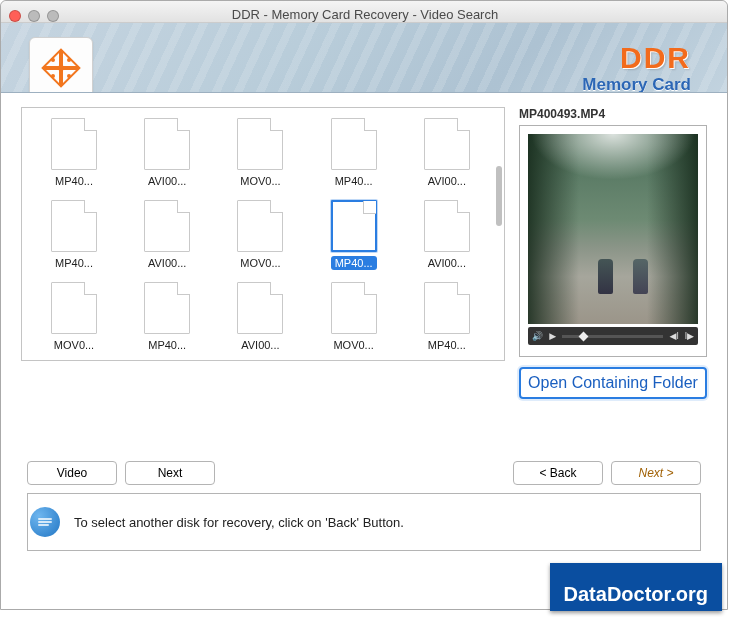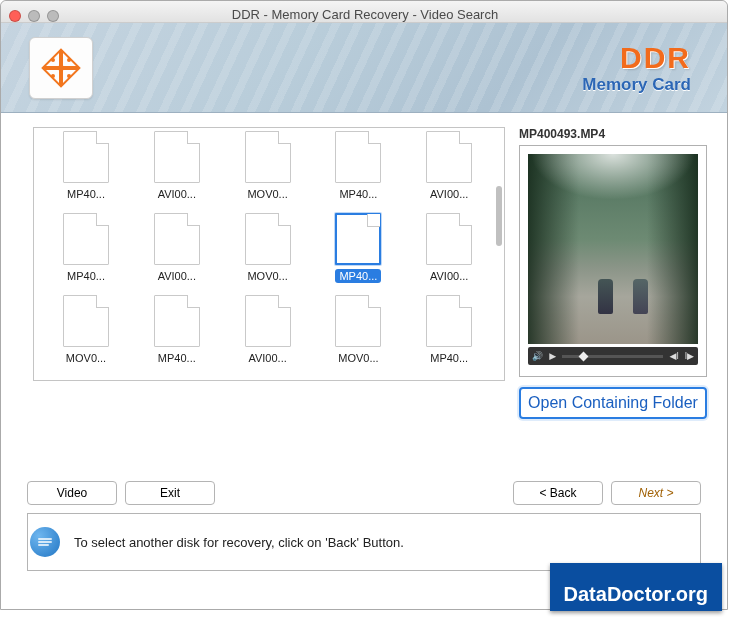--- a/index.html
+++ b/index.html
@@ -31,21 +31,21 @@
     .traffic { display: flex; gap: 7px; }
     .traffic span {
       width: 12px; height: 12px; border-radius: 50%;
       border: 0.5px solid rgba(0,0,0,0.2);
     }
     .tclose { background: #ff5f57; }
     .tmin { background: #bbb; }
     .tmax { background: #bbb; }
     .title { flex: 1; text-align: center; font-size: 13px; color: #4a4a4a; margin-right: 56px;}
     .header {
-      height: 90px;
+      height: 70px;
       background: linear-gradient(135deg, #c5d4e0, #b9cdda 40%, #adc2d2 70%, #c2d3df);
       position: relative;
       overflow: hidden;
       border-bottom: 1px solid #9db0c0;
     }
     .header::before {
       content: "";
       position: absolute;
       inset: 0;
       background: repeating-linear-gradient(115deg, rgba(255,255,255,0.15) 0 8px, rgba(255,255,255,0) 8px 20px);
@@ -78,23 +78,22 @@
     .content {
       padding: 14px 20px 6px 20px;
       display: flex;
       gap: 14px;
     }
     .file-pane {
       flex: 1;
       height: 254px;
       border: 1px solid #c4c4c4;
       background: #fff;
-      padding: 0 4px 8px 12px;
+      padding: 7px 4px 8px 12px;
       position: relative;
-      margin-left: 12px;
     }
     .files-scroll { height: 100%; overflow: hidden; }
     .files-grid {
       display: grid;
       grid-template-columns: repeat(5, 1fr);
       gap: 6px 0;
     }
     .file-item {
       display: flex;
       flex-direction: column;
@@ -329,21 +328,21 @@
           <span>◀ǀ</span>
           <span>ǀ▶</span>
         </div>
       </div>
       <div class="open-folder">Open Containing Folder</div>
     </div>
   </div>
 
   <div class="button-row">
     <div class="btn">Video</div>
-    <div class="btn">Exit</div>
+    <div class="btn">Next</div>
     <div class="spacer"></div>
     <div class="btn">&lt; Back</div>
     <div class="btn disabled">Next &gt;</div>
   </div>
 
   <div class="info-box">
     <div class="info-icon">
       <svg viewBox="0 0 24 24">
           <path d="M4 12h16M4 8h16M4 16h12"></path>
         </svg>

